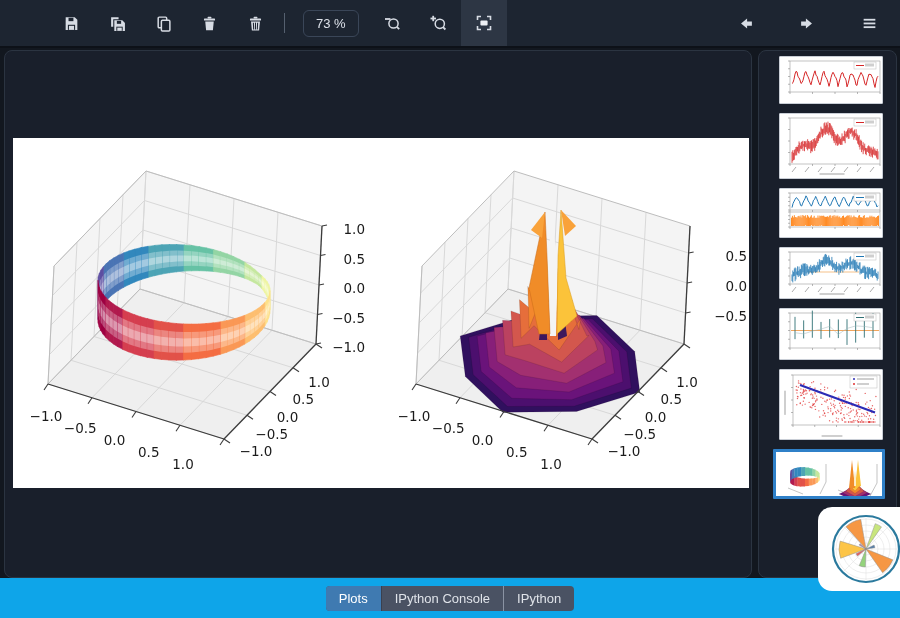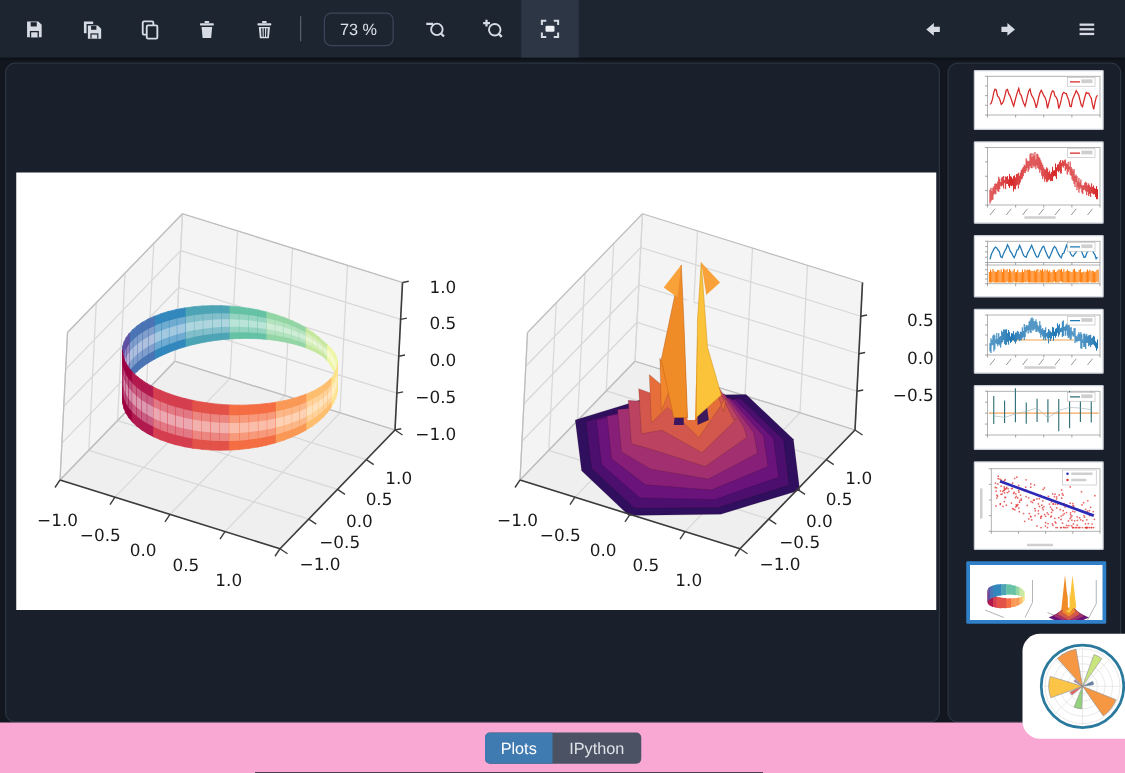--- a/index.html
+++ b/index.html
@@ -1,21 +1,21 @@
 <!DOCTYPE html>
 <html><head>
 <meta charset="utf-8">
 <style>
   * { margin:0; padding:0; box-sizing:border-box; }
   html,body { width:900px; height:618px; overflow:hidden; }
   body { background:#12171f; font-family:"Liberation Sans", sans-serif; position:relative; }
 
   
   .toolbar { position:absolute; left:0; top:0; width:900px; height:48px; background:#1d2531;
-             display:flex; align-items:center; border-bottom:2px solid #0d1118; }
+             display:flex; align-items:center; border-bottom:2px solid #0d1118;padding-left:44px; }
   .tbtn { width:46px; height:44px; display:flex; align-items:center; justify-content:center;
           color:#d7dce4; flex:0 0 auto; }
   .tbtn.active { background:#2d3644; height:46px; }
   .tsep { width:1px; height:20px; background:#55606f; margin:0 8px 0 6px; flex:0 0 auto; }
   .zoombox { border:1px solid #3a4658; border-radius:6px; color:#dde2ea; font-size:13px;
              padding:5px 12px; margin:0 10px; flex:0 0 auto; }
   .tspacer { flex:1 1 auto; }
   .tbtn svg { display:block; }
 
   
@@ -27,21 +27,21 @@
 
   .sidebar-pane { position:absolute; left:758px; top:50px; width:139px; height:528px;
                   background:#191f2b; border:1px solid #2b3441; border-radius:8px; overflow:hidden; }
   .thumb { margin:0 0 9px 20px; width:104px; background:#ffffff; border:1px solid #c9ced6;
            border-radius:1px; }
   .thumb svg { display:block; }
   .thumb.selected { margin-left:14px; width:112px; border:3px solid #2f80c8; }
   .thumb-stack { padding-top:5px; }
 
   
-  .tabbar { position:absolute; left:0; top:578px; width:900px; height:40px; background:#f9a8d4;
+  .tabbar { position:absolute; left:0; top:578px; width:900px; height:40px; background:#0ea5e9;
             display:flex; align-items:center; justify-content:center; }
   .tabgroup { display:flex; background:#4a5263; border-radius:4px; overflow:hidden; }
   .tab { color:#dfe3e9; font-size:13px; padding:5px 13px; white-space:nowrap; }
   .tab.selected { background:#3f7ab1; color:#ffffff; }
   .tab.mid { border-left:1px solid #39404f; border-right:1px solid #8a93a3; }
 
   
   .logo-card { position:absolute; left:818px; top:507px; width:96px; height:84px; background:#ffffff;
                border-radius:14px; z-index:30; display:flex; align-items:center; }
   .logo-card svg { display:block; margin-left:10px; }
@@ -1287,20 +1287,21 @@
           <polygon points="82.0,8.0 79.0,36.0 85.0,34.0" fill="#fbc33a" stroke="none" stroke-width="0" opacity="1"></polygon>
           <line x1="79" y1="10" x2="79" y2="34" stroke="#ffffff" stroke-width="1.4"></line>
         </svg>
       </div>
     </div>
 </div>
 
 <div class="tabbar">
   <div class="tabgroup">
     <div class="tab selected">Plots</div>
+    <div class="tab mid">IPython Console</div>
     <div class="tab">IPython</div>
   </div>
 </div>
 
 <div class="logo-card">
   <svg id="logo-svg" width="76" height="76" viewBox="0 0 76 76">
       <circle cx="38" cy="38" r="6" fill="none" stroke="#dcdcdc" stroke-width="0.5"></circle>
       <circle cx="38" cy="38" r="12" fill="none" stroke="#dcdcdc" stroke-width="0.5"></circle>
       <circle cx="38" cy="38" r="18" fill="none" stroke="#dcdcdc" stroke-width="0.5"></circle>
       <circle cx="38" cy="38" r="24" fill="none" stroke="#dcdcdc" stroke-width="0.5"></circle>

